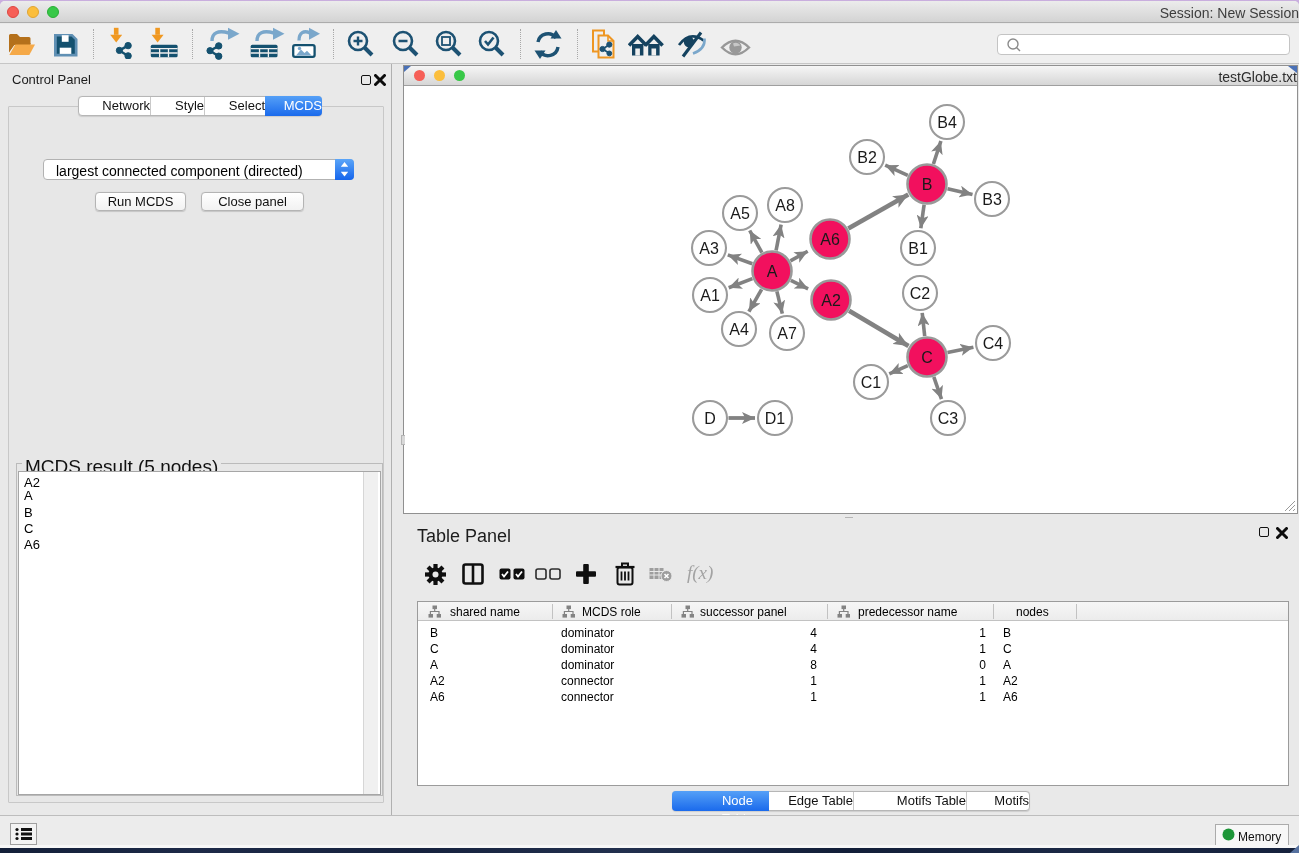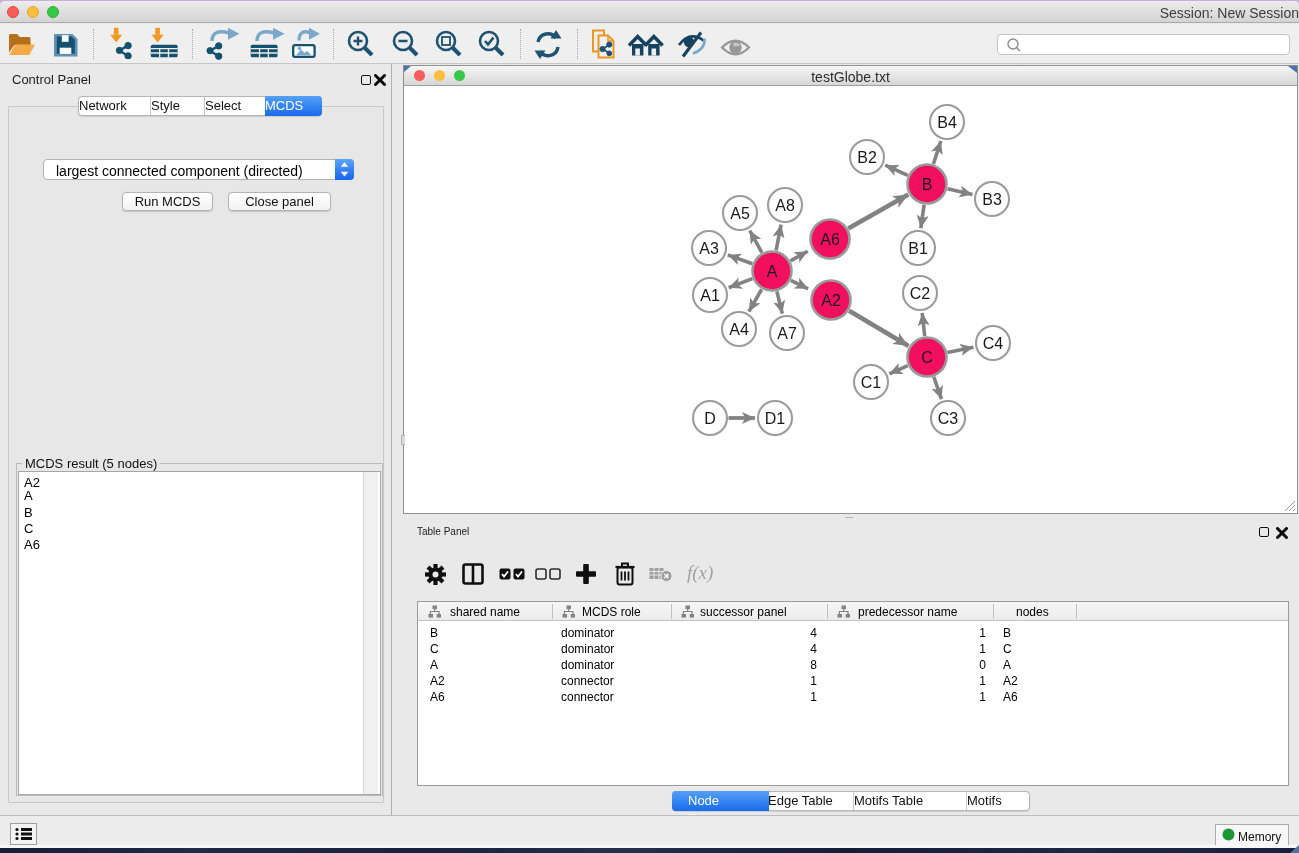--- a/index.html
+++ b/index.html
@@ -17,49 +17,49 @@
 
 #toolbar { position:absolute; left:0; top:23px; width:1299px; height:40px; background:#efefef; border-bottom:1px solid #c6c6c6; }
 .tsep { position:absolute; top:5px; height:30px; width:0; border-left:1px dotted #a8a8a8; }
 #searchbox { position:absolute; left:997px; top:10px; width:293px; height:21px; background:#fff; border:1px solid #c4c4c4; border-radius:4px; }
 
 #cpanel { position:absolute; left:0; top:63px; width:392px; height:752px; background:#e9e9e9; border-right:1px solid #b0b0b0; }
 #cphead { position:absolute; left:12px; font-size:13px; color:#1c1c1c; }
 .winbtn-sq { position:absolute; width:10px; height:10px; border:1.6px solid #111; border-radius:2px; }
 
 .seg { position:absolute; display:flex; background:#fff; border:1px solid #b6b6b6; border-radius:4px; box-shadow:0 0.5px 1px rgba(0,0,0,0.12); }
-.seg > div { font-size:13px; color:#111; text-align:left; line-height:18px; border-right:1px solid #c9c9c9; padding:0 14px; }
+.seg > div { font-size:13px; color:#111; text-align:right; line-height:18px; border-right:1px solid #c9c9c9; padding:0 14px; }
 .seg > div:last-child { border-right:none; }
 .seg > div.sel { background:linear-gradient(#55a0f7,#1a6aec); color:#fff; margin:-1px; padding:1px 15px; line-height:18px; border-right:none; }
 #cptabs .sel { border-radius:0 4px 4px 0; }
 #ttabs .sel { border-radius:4px 0 0 4px; }
 #cptabs { left:78px; top:32px; height:20px; }
 #cpcontent { position:absolute; left:8px; top:42px; width:376px; height:697px; border:1px solid #c8c8c8; background:#e7e7e7; border-radius:1px; }
 #optlabel { position:absolute; left:0; top:73px; width:392px; text-align:center; font-size:14px; font-weight:bold; color:#141414; }
 #dropdown { position:absolute; left:43px; top:95px; width:311px; height:21px; background:#fff; border:1px solid #b2b2b2; border-radius:4px; }
 #dropdown .txt { position:absolute; left:12px; top:2.5px; font-size:14px; color:#000; }
 #dropdown .cap { position:absolute; right:-1px; top:-1px; width:19px; height:21px; background:linear-gradient(#5ba5f8,#1565ec); border-radius:0 4px 4px 0; }
-.btn { position:absolute; height:19px; background:linear-gradient(#ffffff,#f2f2f2); border:1px solid #b4b4b4; border-radius:4px; font-size:13px; color:#111; text-align:center; line-height:17px; box-shadow:0 0.5px 1px rgba(0,0,0,0.15);margin-left:27px; }
+.btn { position:absolute; height:19px; background:linear-gradient(#ffffff,#f2f2f2); border:1px solid #b4b4b4; border-radius:4px; font-size:13px; color:#111; text-align:center; line-height:17px; box-shadow:0 0.5px 1px rgba(0,0,0,0.15); }
 
 #grpbox { position:absolute; left:16px; top:399px; width:367px; height:333px; border:1px solid #bbb; }
-#grplabel { position:absolute; left:22px; top:392px; background:#e7e7e7; padding:0 3px; font-size:13px; color:#111; }
+#grplabel { position:absolute; left:22px; top:392px; background:#e7e7e7; padding:0 3px; font-size:19px; color:#111; }
 #mlist { position:absolute; left:18px; top:407px; width:363px; height:324px; background:#fff; border:1px solid #a6a6a6; }
 #mlist .it { font-size:13px; color:#000; height:16.3px; padding-left:5px; }
 #mlist .sb { position:absolute; right:2px; top:0; width:15px; height:322px; background:#f0f0f0; border-left:1px solid #d6d6d6; }
 
 #desk { position:absolute; left:393px; top:63px; width:906px; height:453px; background:#e9e9e9; }
 #netwin { position:absolute; left:403px; top:64px; width:895px; height:449px; background:#fff; border:1px solid #909090; }
 #nettitle { position:absolute; left:0; top:0; width:893px; height:20px; background:linear-gradient(#f6f6f6,#d6d6d6); border-bottom:1px solid #9f9f9f; }
 #nettitle .t1 { left:10px; top:4px; width:11px; height:11px; background:#f65f57; }
 #nettitle .t2 { left:30px; top:4px; width:11px; height:11px; background:#fbbe3c; }
 #nettitle .t3 { left:50px; top:4px; width:11px; height:11px; background:#38c848; }
-#nettitle .tt { position:absolute; width:100%; text-align:center; top:3px; font-size:14px; color:#2e2e2e; }
+#nettitle .tt { position:absolute; width:100%; text-align:right; top:3px; font-size:14px; color:#2e2e2e; }
 
 #tpanel { position:absolute; left:393px; top:517px; width:906px; height:298px; background:#e9e9e9; }
-#tphead { position:absolute; left:24px; top:8px; font-size:10px; color:#1c1c1c; }
+#tphead { position:absolute; left:24px; top:8px; font-size:18px; color:#1c1c1c; }
 #ttable { position:absolute; left:417px; top:600px; width:872px; height:185px; background:#fff; border:1px solid #9b9b9b; }
 #thead { position:absolute; left:0; top:0; width:870px; height:19px; background:linear-gradient(#f6f6f6,#ececec); border-bottom:1px solid #c2c2c2; }
 .hsep { position:absolute; top:2px; height:15px; width:0; border-left:1px solid #c2c2c2; }
 .hcell { position:absolute; top:3px; font-size:12px; color:#000; }
 .rcell { position:absolute; font-size:12px; color:#000; }
 
 #statusbar { position:absolute; left:0; top:814px; width:1299px; height:33px; background:#ececec; border-top:1px solid #bdbdbd; }
 #memrybtn { position:absolute; left:1215px; top:8px; width:74px; height:22px; background:#f7f7f7; border:1px solid #ababab; font-size:12px; color:#111; }
 #listbtn { position:absolute; left:10px; top:7px; width:27px; height:22px; background:#f3f3f3; border:1px solid #9f9f9f; }
 </style>

